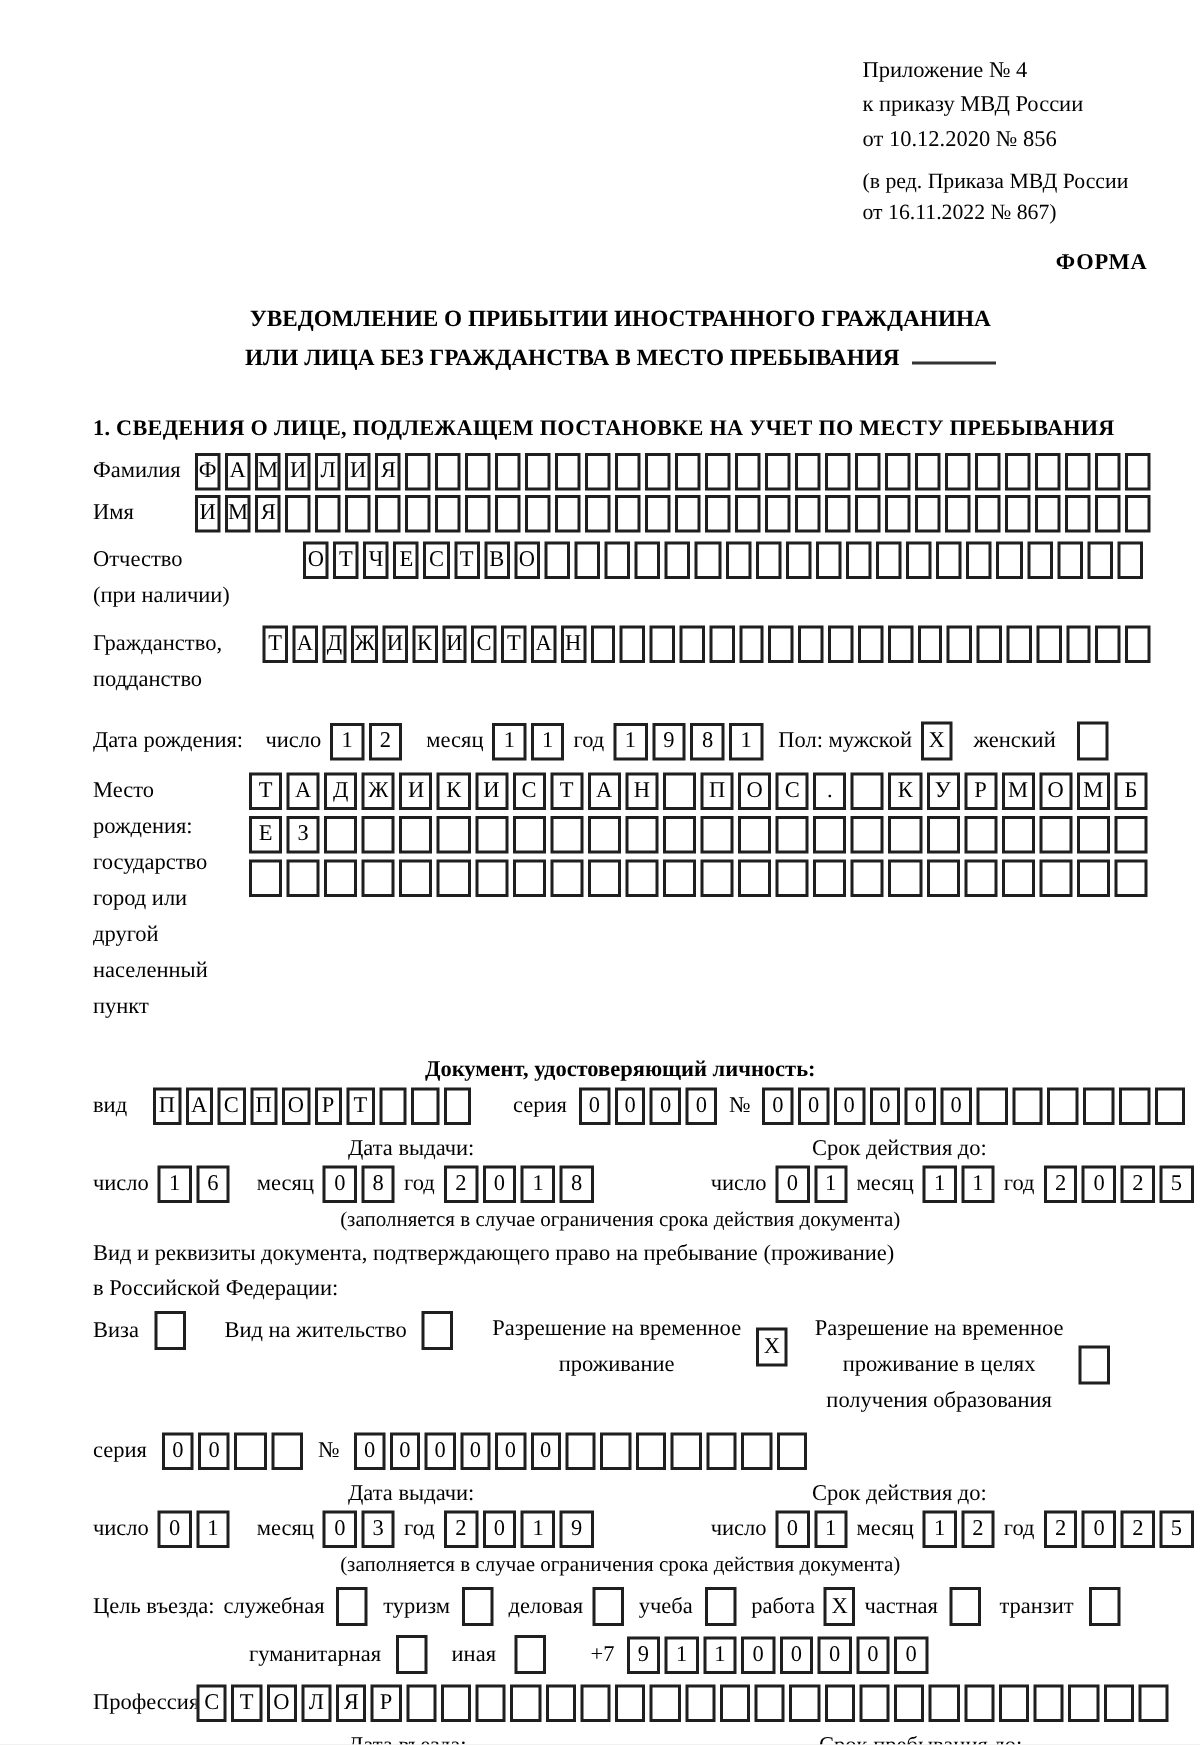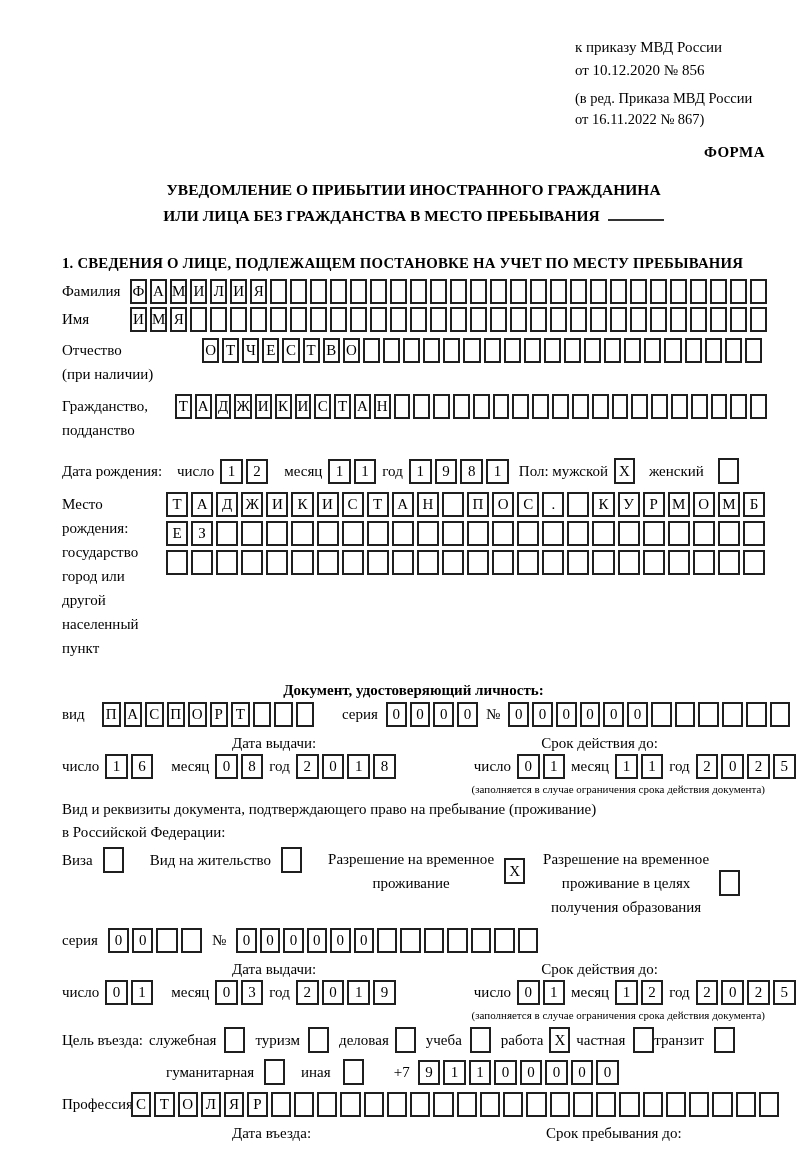--- a/index.html
+++ b/index.html
@@ -27,34 +27,35 @@
     display:flex;align-items:center;justify-content:center;font-size:15px;line-height:1;
   }
   .c2{width:48px}.c4{width:100px}
   .cb{
     width:21px;height:26px;border:2px solid #1f1f1f;box-sizing:border-box;background:#fff;
     display:inline-flex;align-items:center;justify-content:center;font-size:15px;flex:none;
   }
   .dgroup{display:flex;align-items:center;gap:6px;flex:none;}
   .dgroup .w{flex:none;}
   .heads{display:flex;margin-top:8px;}
-  .note{text-align:right;font-size:11px;margin-top:4px;}
+  .note{text-align:center;font-size:14px;margin-top:4px;}
   .mt2{margin-top:2px}.mt6{margin-top:6px}.mt8{margin-top:8px}
   .mt16{margin-top:16px}.mt18{margin-top:6px}
   .doc-heading{text-align:center;font-weight:bold;margin-top:22px;}
   .opt{display:flex;align-items:center;gap:10px;}
   .opt .txt{text-align:center;line-height:24px;}
   .gap{flex:none;}
 </style>
 </head>
 <body>
 
 <div class="page">
 
   <div class="hdr-block">
+    <div>Приложение № 4</div>
     <div>к приказу МВД России</div>
     <div>от 10.12.2020 № 856</div>
     <div class="amend">
       <div>(в ред. Приказа МВД России</div>
       <div>от 16.11.2022 № 867)</div>
     </div>
   </div>
 
   <div class="forma">ФОРМА</div>
 
@@ -527,21 +528,21 @@
     <span class="lbl" style="margin-left:10px">туризм</span>
     <span class="cb" style="margin-left:8px"></span>
     <span class="lbl" style="margin-left:10px">деловая</span>
     <span class="cb" style="margin-left:6px"></span>
     <span class="lbl" style="margin-left:10px">учеба</span>
     <span class="cb" style="margin-left:8px"></span>
     <span class="lbl" style="margin-left:10px">работа</span>
     <span class="cb" style="margin-left:6px">X</span>
     <span class="lbl" style="margin-left:6px">частная</span>
     <span class="cb" style="margin-left:8px"></span>
-    <span class="lbl" style="">транзит</span>
+    <span class="lbl" style="margin-left:12px">транзит</span>
     <span class="cb" style="margin-left:10px"></span>
   </div>
 
   <div class="row center mt6">
     <span class="lbl" style="margin-left:104px">гуманитарная</span>
     <span class="cb" style="margin-left:10px"></span>
     <span class="lbl" style="margin-left:16px">иная</span>
     <span class="cb" style="margin-left:12px"></span>
     <span class="lbl" style="margin-left:30px">+7</span>
     <span class="cells" style="width: 252px; margin-left: 8px; display: grid; grid-template-columns: repeat(10, 1fr);">

